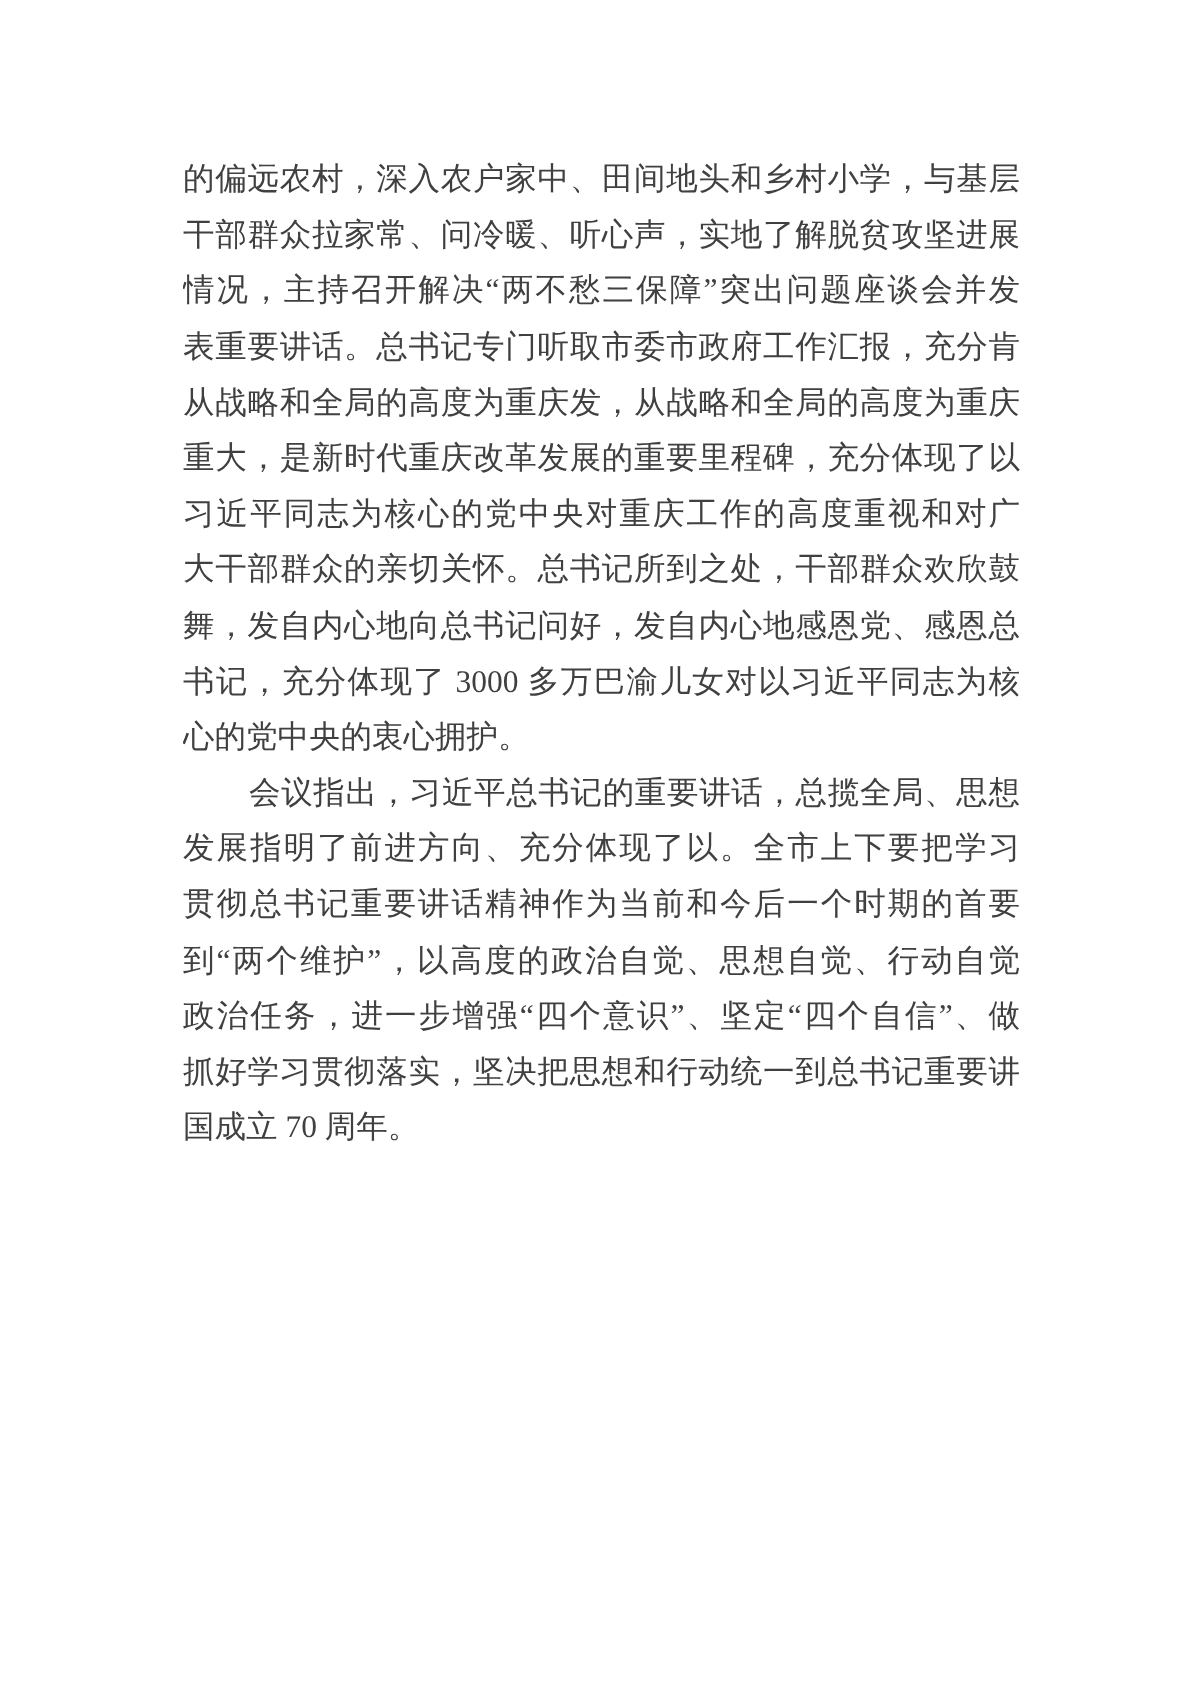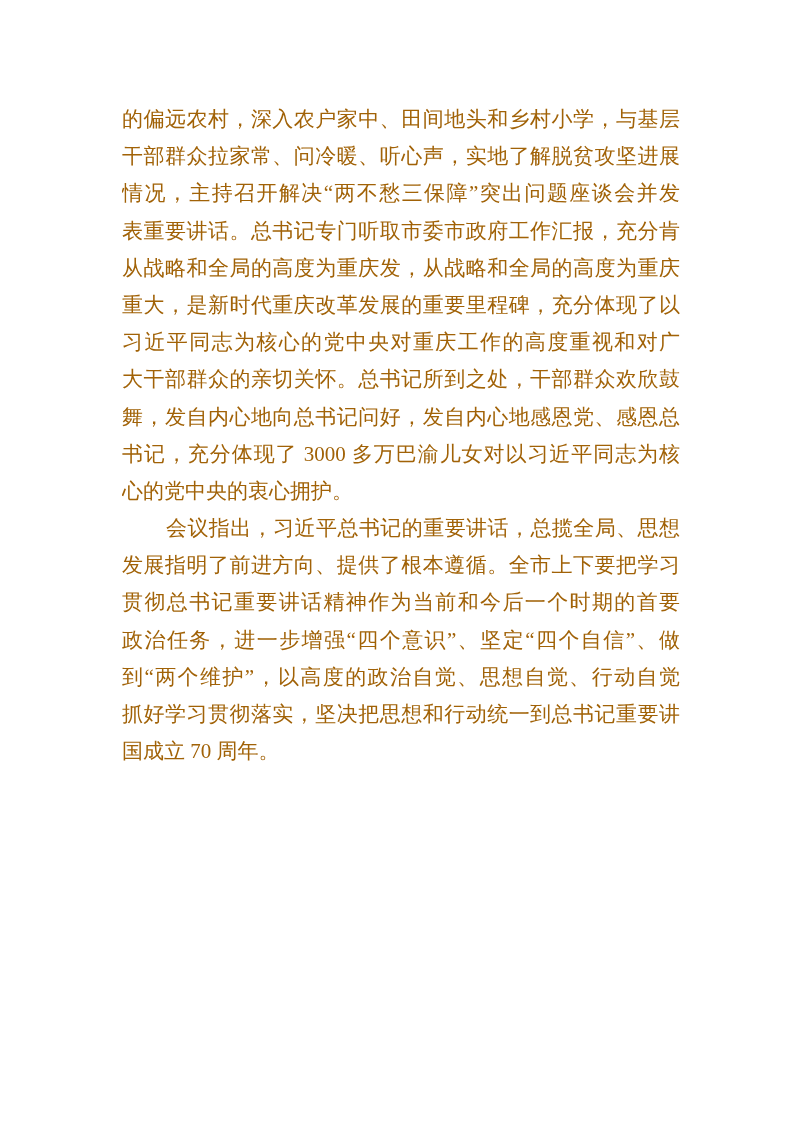--- a/index.html
+++ b/index.html
@@ -40,37 +40,37 @@
     padding-left: 44px;
   }
   .line.para-last {
     text-align-last: left;
   }
 </style>
 </head>
 <body>
 
 <div class="page">
-  <div class="text-block" id="text-block" style="color: #a16207;">
+  <div class="text-block" id="text-block" style="color: #404040;">
       <div class="paragraph">
         <div class="line">的偏远农村，深入农户家中、田间地头和乡村小学，与基层</div>
         <div class="line">干部群众拉家常、问冷暖、听心声，实地了解脱贫攻坚进展</div>
         <div class="line">情况，主持召开解决“两不愁三保障”突出问题座谈会并发</div>
         <div class="line">表重要讲话。总书记专门听取市委市政府工作汇报，充分肯</div>
         <div class="line">从战略和全局的高度为重庆发，从战略和全局的高度为重庆发</div>
         <div class="line">重大，是新时代重庆改革发展的重要里程碑，充分体现了以</div>
         <div class="line">习近平同志为核心的党中央对重庆工作的高度重视和对广</div>
         <div class="line">大干部群众的亲切关怀。总书记所到之处，干部群众欢欣鼓</div>
         <div class="line">舞，发自内心地向总书记问好，发自内心地感恩党、感恩总</div>
         <div class="line">书记，充分体现了 3000 多万巴渝儿女对以习近平同志为核</div>
         <div class="line para-last">心的党中央的衷心拥护。</div>
       </div>
       <div class="paragraph">
         <div class="line indent">会议指出，习近平总书记的重要讲话，总揽全局、思想</div>
-        <div class="line">发展指明了前进方向、提供了根本遵循。全市上下要把学习</div>
+        <div class="line">发展指明了前进方向、充分体现了以。全市上下要把学习</div>
         <div class="line">贯彻总书记重要讲话精神作为当前和今后一个时期的首要</div>
+        <div class="line">到“两个维护”，以高度的政治自觉、思想自觉、行动自觉</div>
         <div class="line">政治任务，进一步增强“四个意识”、坚定“四个自信”、做</div>
-        <div class="line">到“两个维护”，以高度的政治自觉、思想自觉、行动自觉</div>
         <div class="line">抓好学习贯彻落实，坚决把思想和行动统一到总书记重要讲</div>
         <div class="line para-last">国成立 70 周年。</div>
       </div>
     </div>
 </div>
 
 </body></html>

